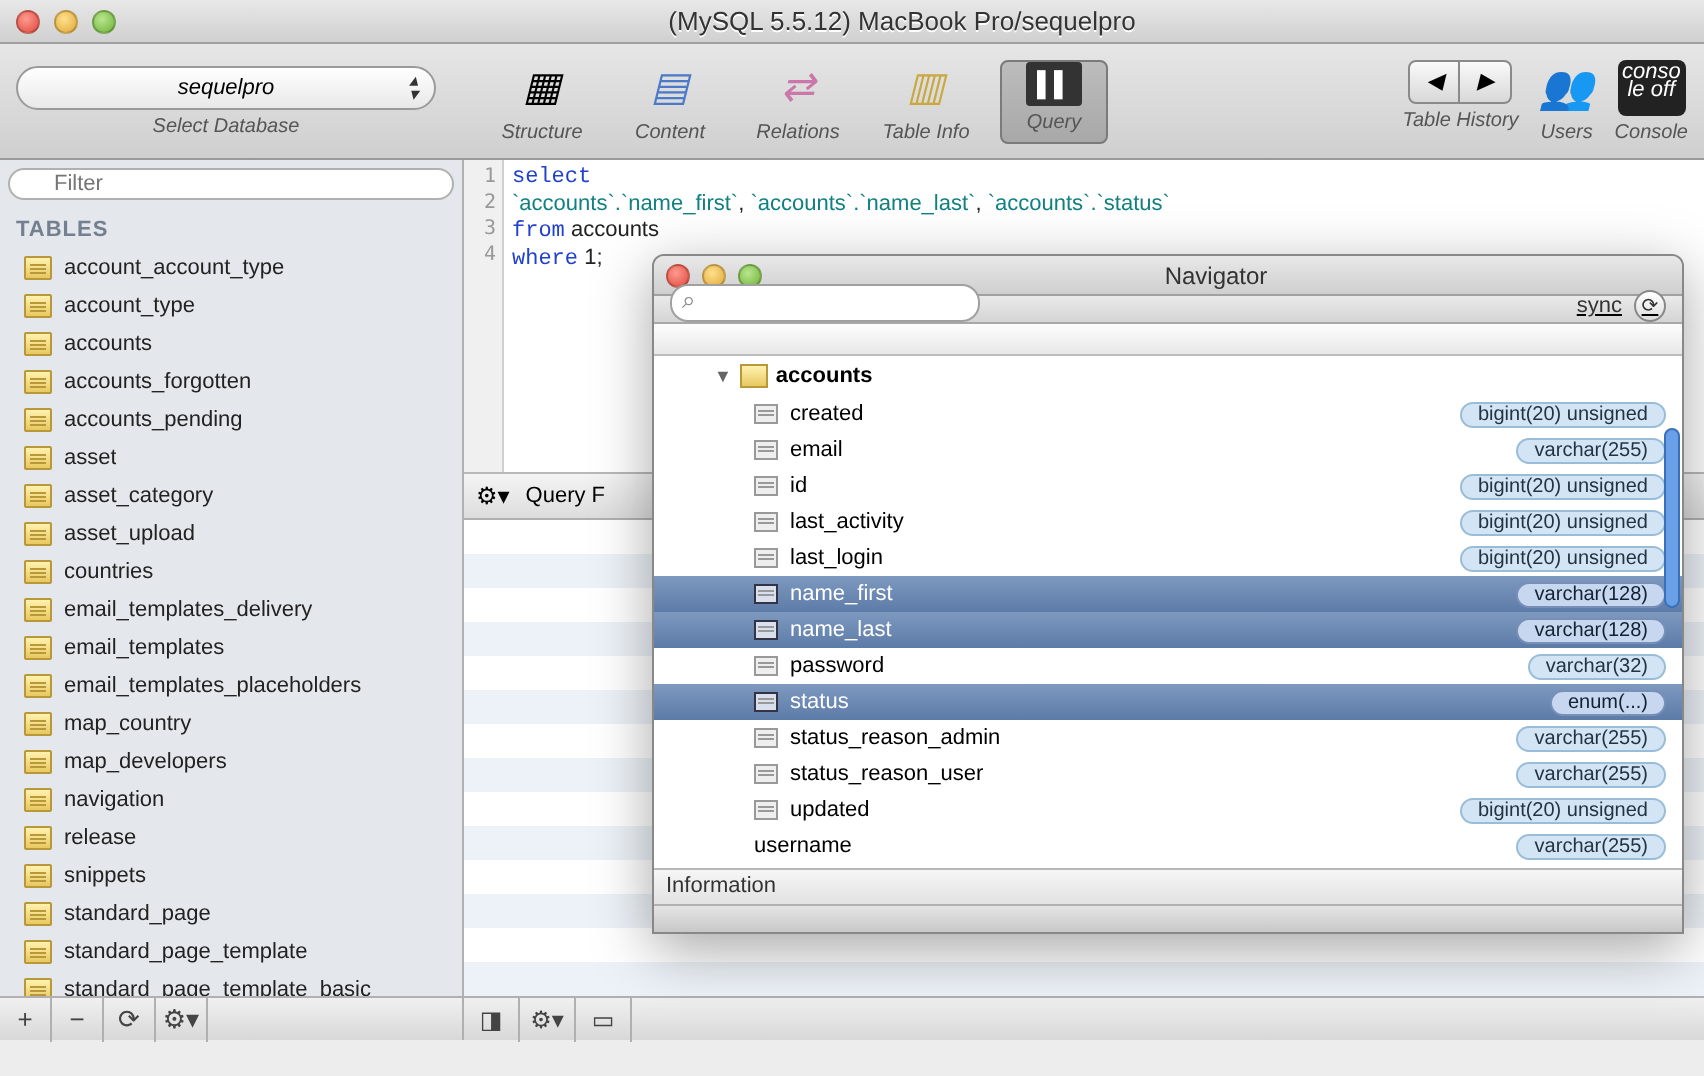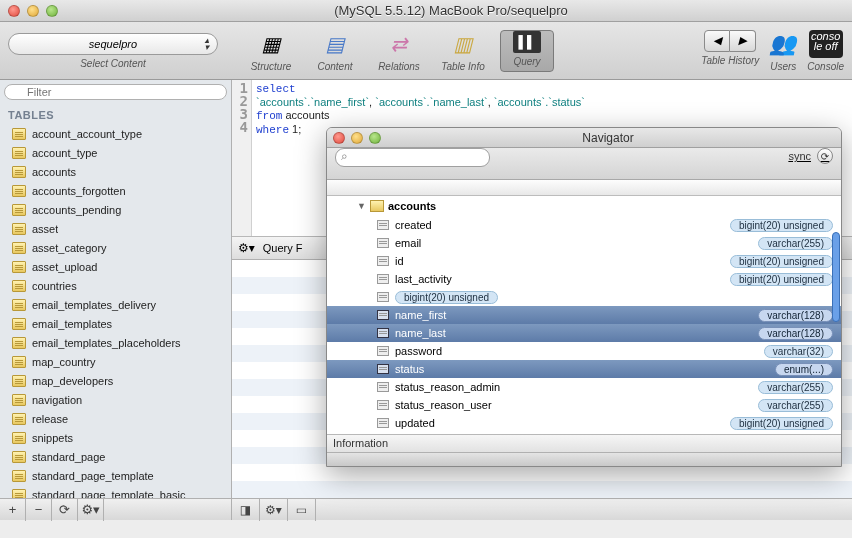--- a/index.html
+++ b/index.html
@@ -42,42 +42,42 @@
 .tables-header { padding: 5px 8px 3px; font-size: 11px; font-weight: bold; color: #748090; letter-spacing: 0.5px; }
 .table-list { overflow-y: auto; flex: 1; }
 .table-row { display: flex; align-items: center; height: 19px; padding: 0 6px 0 12px; cursor: default; }
 .table-row .tic { width: 14px; height: 12px; margin-right: 6px; background: linear-gradient(#fff2b0,#e8c860); border: 0.5px solid #b89838; border-radius: 1px; position: relative; }
 .table-row .tic::before { content: ""; position: absolute; left: 2px; right: 2px; top: 3px; height: 1px; background: #b89838; box-shadow: 0 2px 0 #b89838, 0 4px 0 #b89838; }
 .table-row span { font-size: 11px; color: #222; white-space: nowrap; overflow: hidden; text-overflow: ellipsis; }
 
 
 .content { flex: 1; display: flex; flex-direction: column; background: #fff; }
 .gutter-editor { display: flex; height: 166px; border-bottom: 1px solid #b8b8b8; }
-.gutter { width: 20px; background: #f0f0f0; border-right: 1px solid #d0d0d0; text-align: right; padding: 2px 3px 0 0; color: #999; font-family: Monaco, monospace; font-size: 14px; line-height: 13px; font-weight: bold; }
+.gutter { width: 20px; background: #f0f0f0; border-right: 1px solid #d0d0d0; text-align: right; padding: 2px 3px 0 0; color: #999; font-family: Monaco, monospace; font-size: 10px; line-height: 13px; }
 .editor { flex: 1; padding: 2px 4px; font-family: Monaco, monospace; font-size: 10px; line-height: 13px; white-space: pre; color: #222; }
 .kw-blue { color: #2040d0; font-family: Liberation Mono, monospace; }
 .kw-teal { color: #108080; }
 .qf-bar { height: 24px; background: linear-gradient(#f4f4f4,#ddd); border-bottom: 1px solid #b0b0b0; display: flex; align-items: center; padding: 0 6px; gap: 8px; }
 .gear { font-size: 12px; }
 .results { flex: 1; background: #fff; position: relative; }
 .results .stripe { height: 17px; }
 .results .stripe:nth-child(even) { background: #edf2f8; }
 
 
 .sidebar-footer { height: 22px; background: linear-gradient(#f0f0f0,#d8d8d8); border-top: 1px solid #b0b0b0; display: flex; align-items: center; }
 .sidebar-footer .fbtn { width: 26px; height: 22px; display: flex; align-items: center; justify-content: center; border-right: 1px solid #b0b0b0; font-size: 13px; color: #444; }
 .content-footer { height: 22px; background: linear-gradient(#f0f0f0,#d8d8d8); border-top: 1px solid #b0b0b0; display: flex; align-items: center; }
 .content-footer .fbtn { width: 28px; height: 22px; display: flex; align-items: center; justify-content: center; border-right: 1px solid #b0b0b0; font-size: 12px; color: #444; }
 
 
 .navigator { position: absolute; left: 326px; top: 127px; width: 516px; height: 340px; background: #ededed; border: 1px solid #888; border-radius: 6px 6px 0 0; box-shadow: 0 8px 30px rgba(0,0,0,0.35); display: flex; flex-direction: column; overflow: hidden; }
 .nav-title { height: 20px; background: linear-gradient(#e8e8e8,#cfcfcf); border-bottom: 1px solid #a0a0a0; display: flex; align-items: center; padding: 0 6px; }
 .nav-title .traffic-lights { gap: 6px; }
 .nav-title .tt { flex: 1; text-align: center; font-size: 12px; color: #333; }
-.nav-search-bar { height: 32px; background: linear-gradient(#eaeaea,#d4d4d4); border-bottom: 1px solid #a8a8a8; display: flex; align-items: flex-start; padding: 0 8px; gap: 8px; text-decoration: underline; }
+.nav-search-bar { height: 14px; background: linear-gradient(#eaeaea,#d4d4d4); border-bottom: 1px solid #a8a8a8; display: flex; align-items: flex-end; padding: 0 8px; gap: 8px; text-decoration: underline; }
 .nav-search { flex: 0 0 230px; height: 19px; border: 1px solid #a0a0a0; border-radius: 9px; background: #fff; padding: 0 8px 0 22px; }
 .nav-search-ic { position: relative; }
 .nav-search-ic::before { content: "⌕"; position: absolute; left: 6px; top: 1px; color: #888; font-size: 12px; }
 .sync { margin-left: auto; font-size: 12px; color: #333; display: flex; align-items: center; gap: 6px; }
 .sync .reload { width: 16px; height: 16px; border: 1px solid #888; border-radius: 50%; display: flex; align-items: center; justify-content: center; font-size: 10px; background: linear-gradient(#fff,#ddd); }
 .nav-header-strip { height: 16px; background: linear-gradient(#fdfdfd,#e8e8e8); border-bottom: 1px solid #bcbcbc; }
 .nav-body { flex: 1; overflow: hidden; position: relative; background: #fff; }
 .nav-tree { width: 100%; }
 .nav-table-head { display: flex; align-items: center; height: 20px; padding-left: 30px; }
 .nav-table-head .disc { margin-right: 4px; color: #666; font-size: 9px; }
@@ -106,21 +106,21 @@
   </div>
   <div class="title">(MySQL 5.5.12) MacBook Pro/sequelpro</div>
 </div>
 
 <div class="toolbar">
   <div class="db-select-wrap">
     <div class="db-select">
       <span>sequelpro</span>
       <span class="arrows">▴<br>▾</span>
     </div>
-    <div class="tb-label">Select Content</div>
+    <div class="tb-label">Select Database</div>
   </div>
   <div class="tb-group">
     <div class="tb-btn">
       <div class="ic">▦</div>
       <div class="tb-label">Structure</div>
     </div>
     <div class="tb-btn">
       <div class="ic" style="color:#4a7ac8">▤</div>
       <div class="tb-label">Content</div>
     </div>
@@ -332,20 +332,21 @@
           <span class="cname">id</span>
           <span class="ctype">bigint(20) unsigned</span>
         </div>
         <div class="col-row">
           <div class="cic"></div>
           <span class="cname">last_activity</span>
           <span class="ctype">bigint(20) unsigned</span>
         </div>
         <div class="col-row">
           <div class="cic"></div>
+          <span class="cname">last_login</span>
           <span class="ctype">bigint(20) unsigned</span>
         </div>
         <div class="col-row sel">
           <div class="cic"></div>
           <span class="cname">name_first</span>
           <span class="ctype">varchar(128)</span>
         </div>
         <div class="col-row sel">
           <div class="cic"></div>
           <span class="cname">name_last</span>

